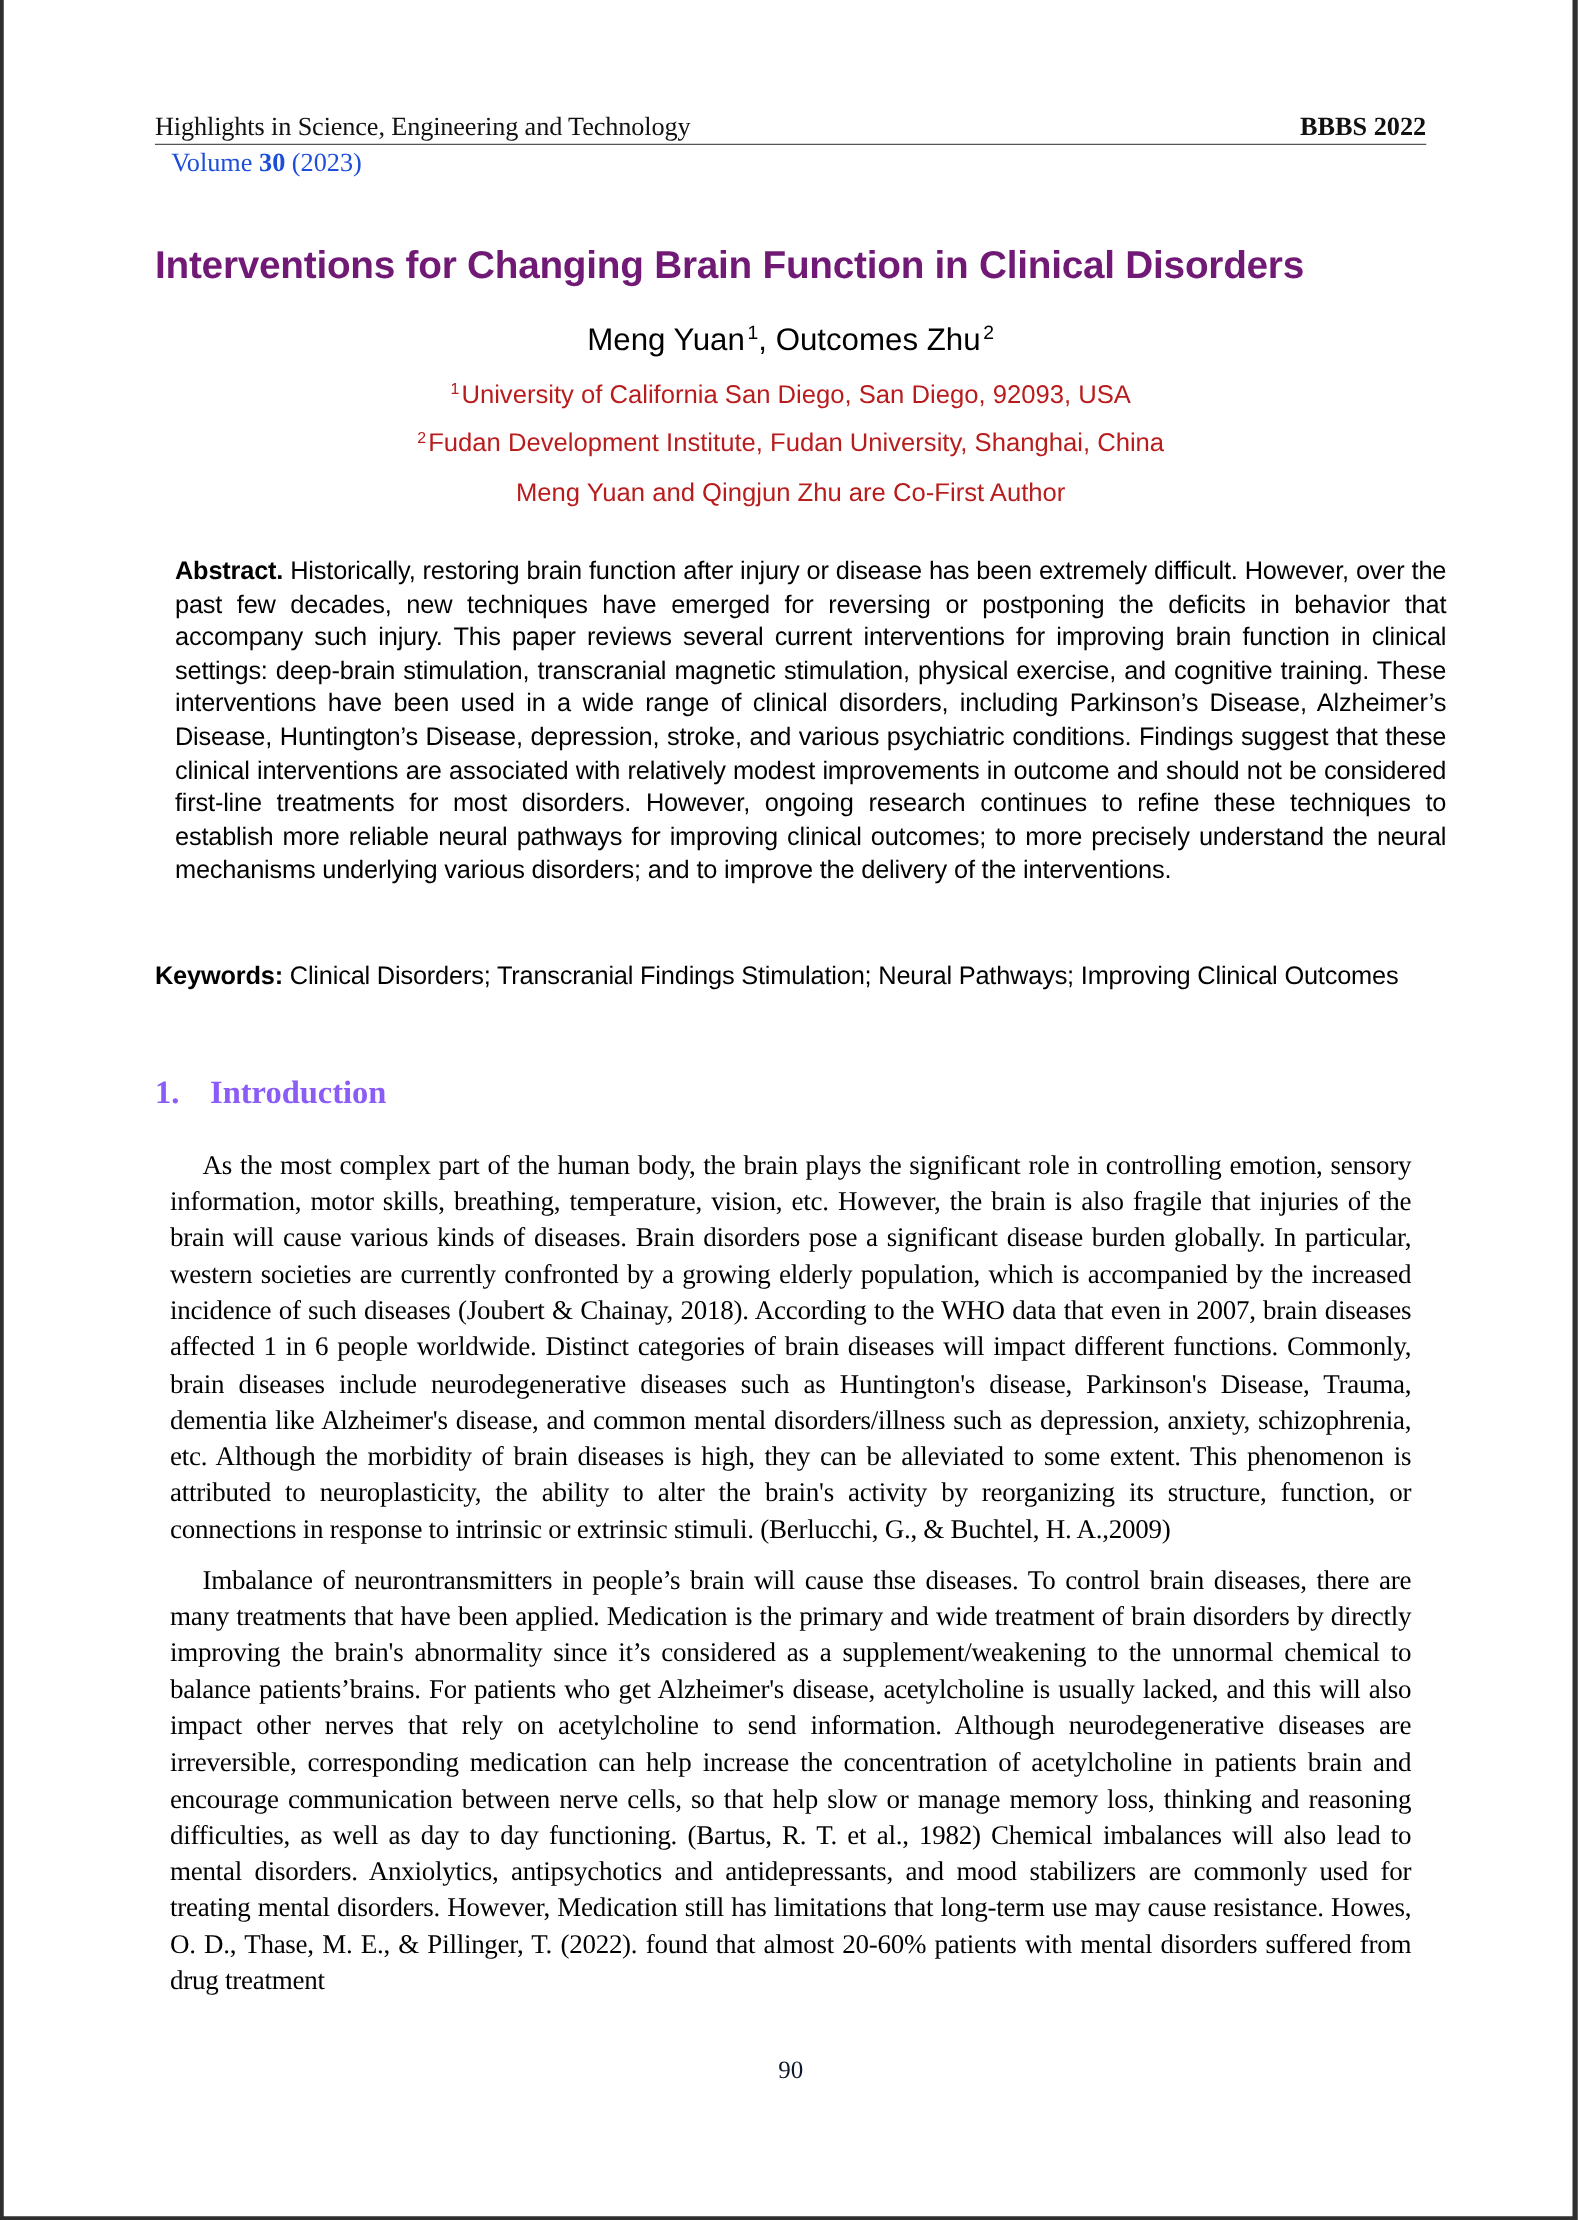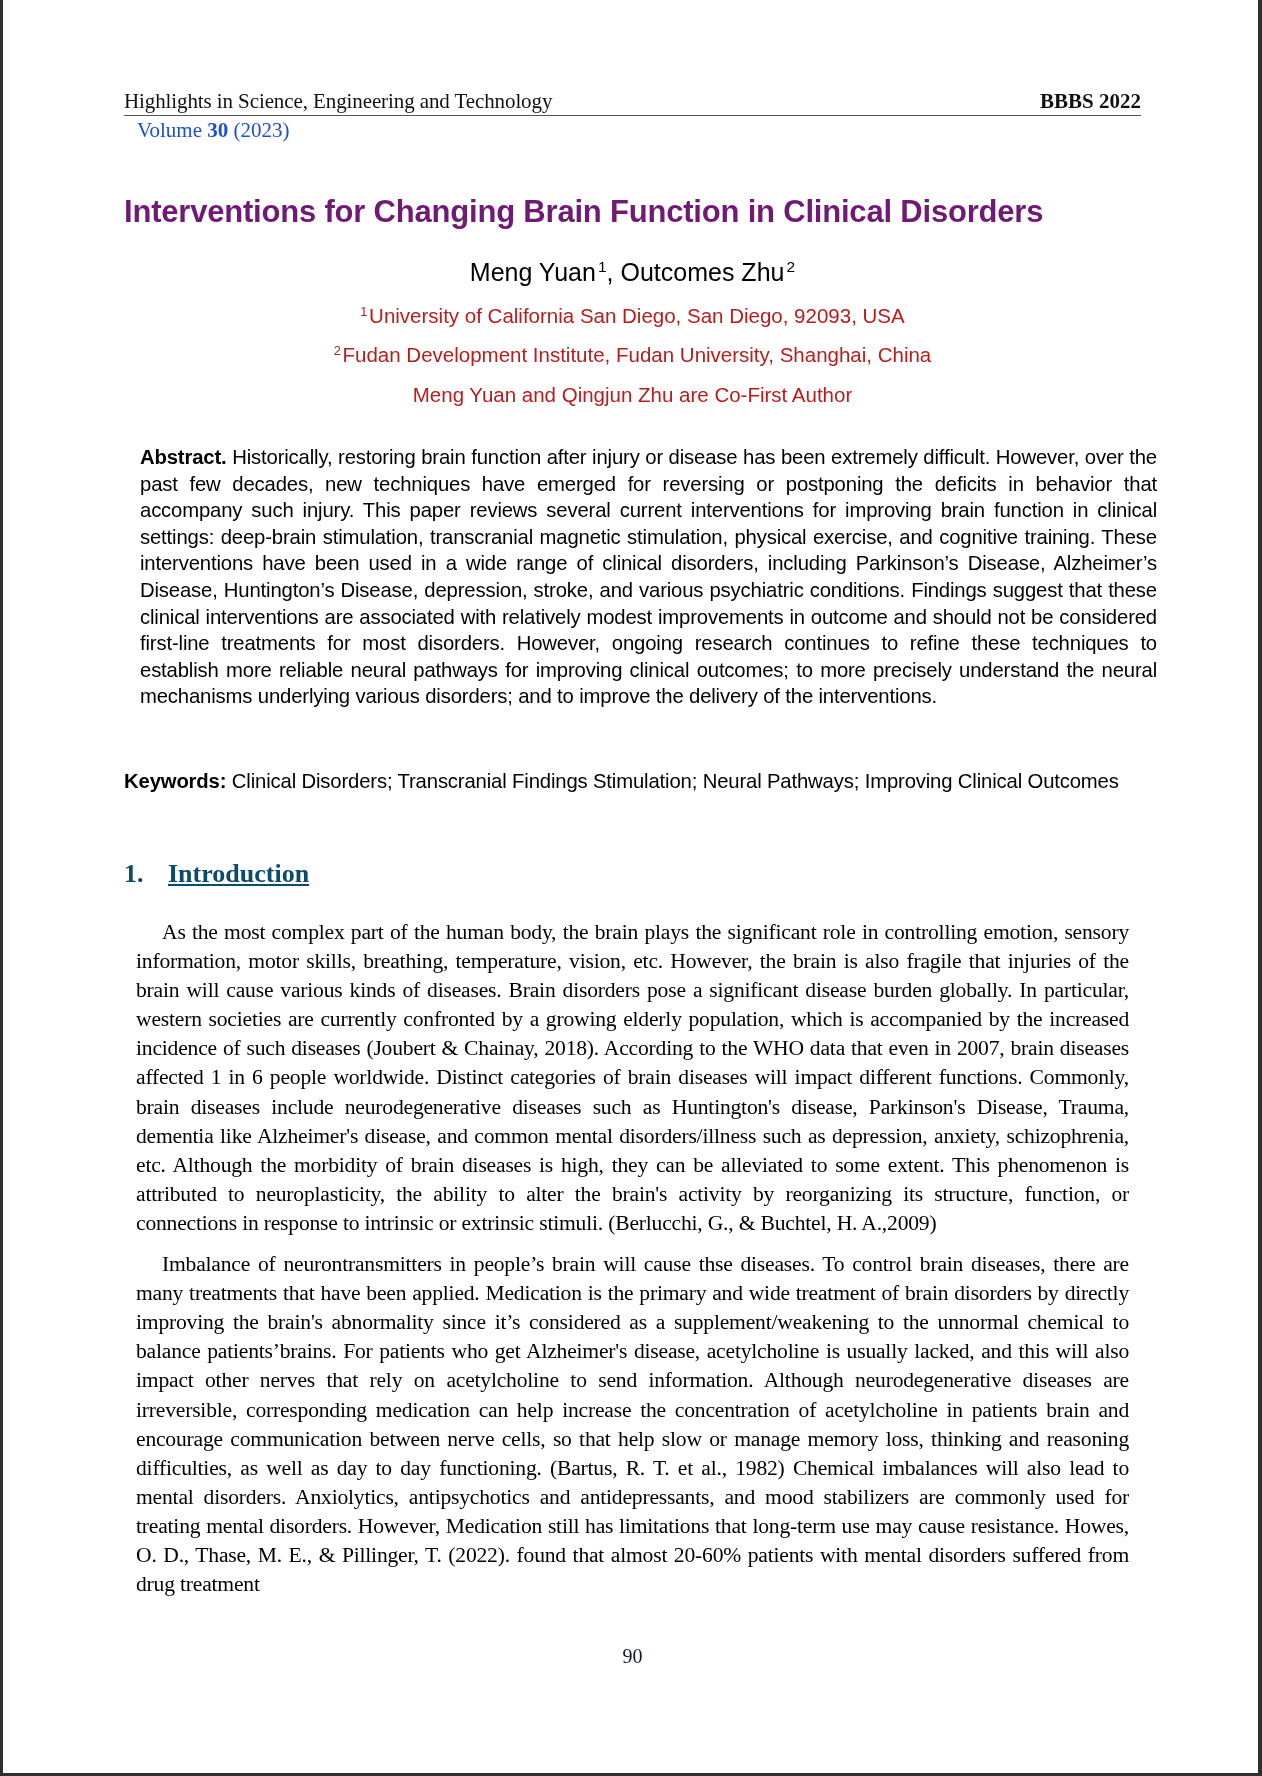--- a/index.html
+++ b/index.html
@@ -125,24 +125,23 @@
       margin: 0;
       letter-spacing: -0.15px;
     }
 
     .section-heading {
       position: absolute;
       top: 860px;
       left: 0;
       font-size: 26px;
       font-weight: bold;
-      color: #0c4a6e;
-      margin: 0;
-      line-height: 1.1;
-      text-decoration: underline;
+      color: #8b5cf6;
+      margin: 0;
+      line-height: 1.1;
     }
     .section-heading .num { display: inline-block; width: 44px; }
 
     .body-text {
       position: absolute;
       top: 906px;
       left: 0;
       width: 1017px;
       font-size: 21.6px;
       line-height: 29.1px;

